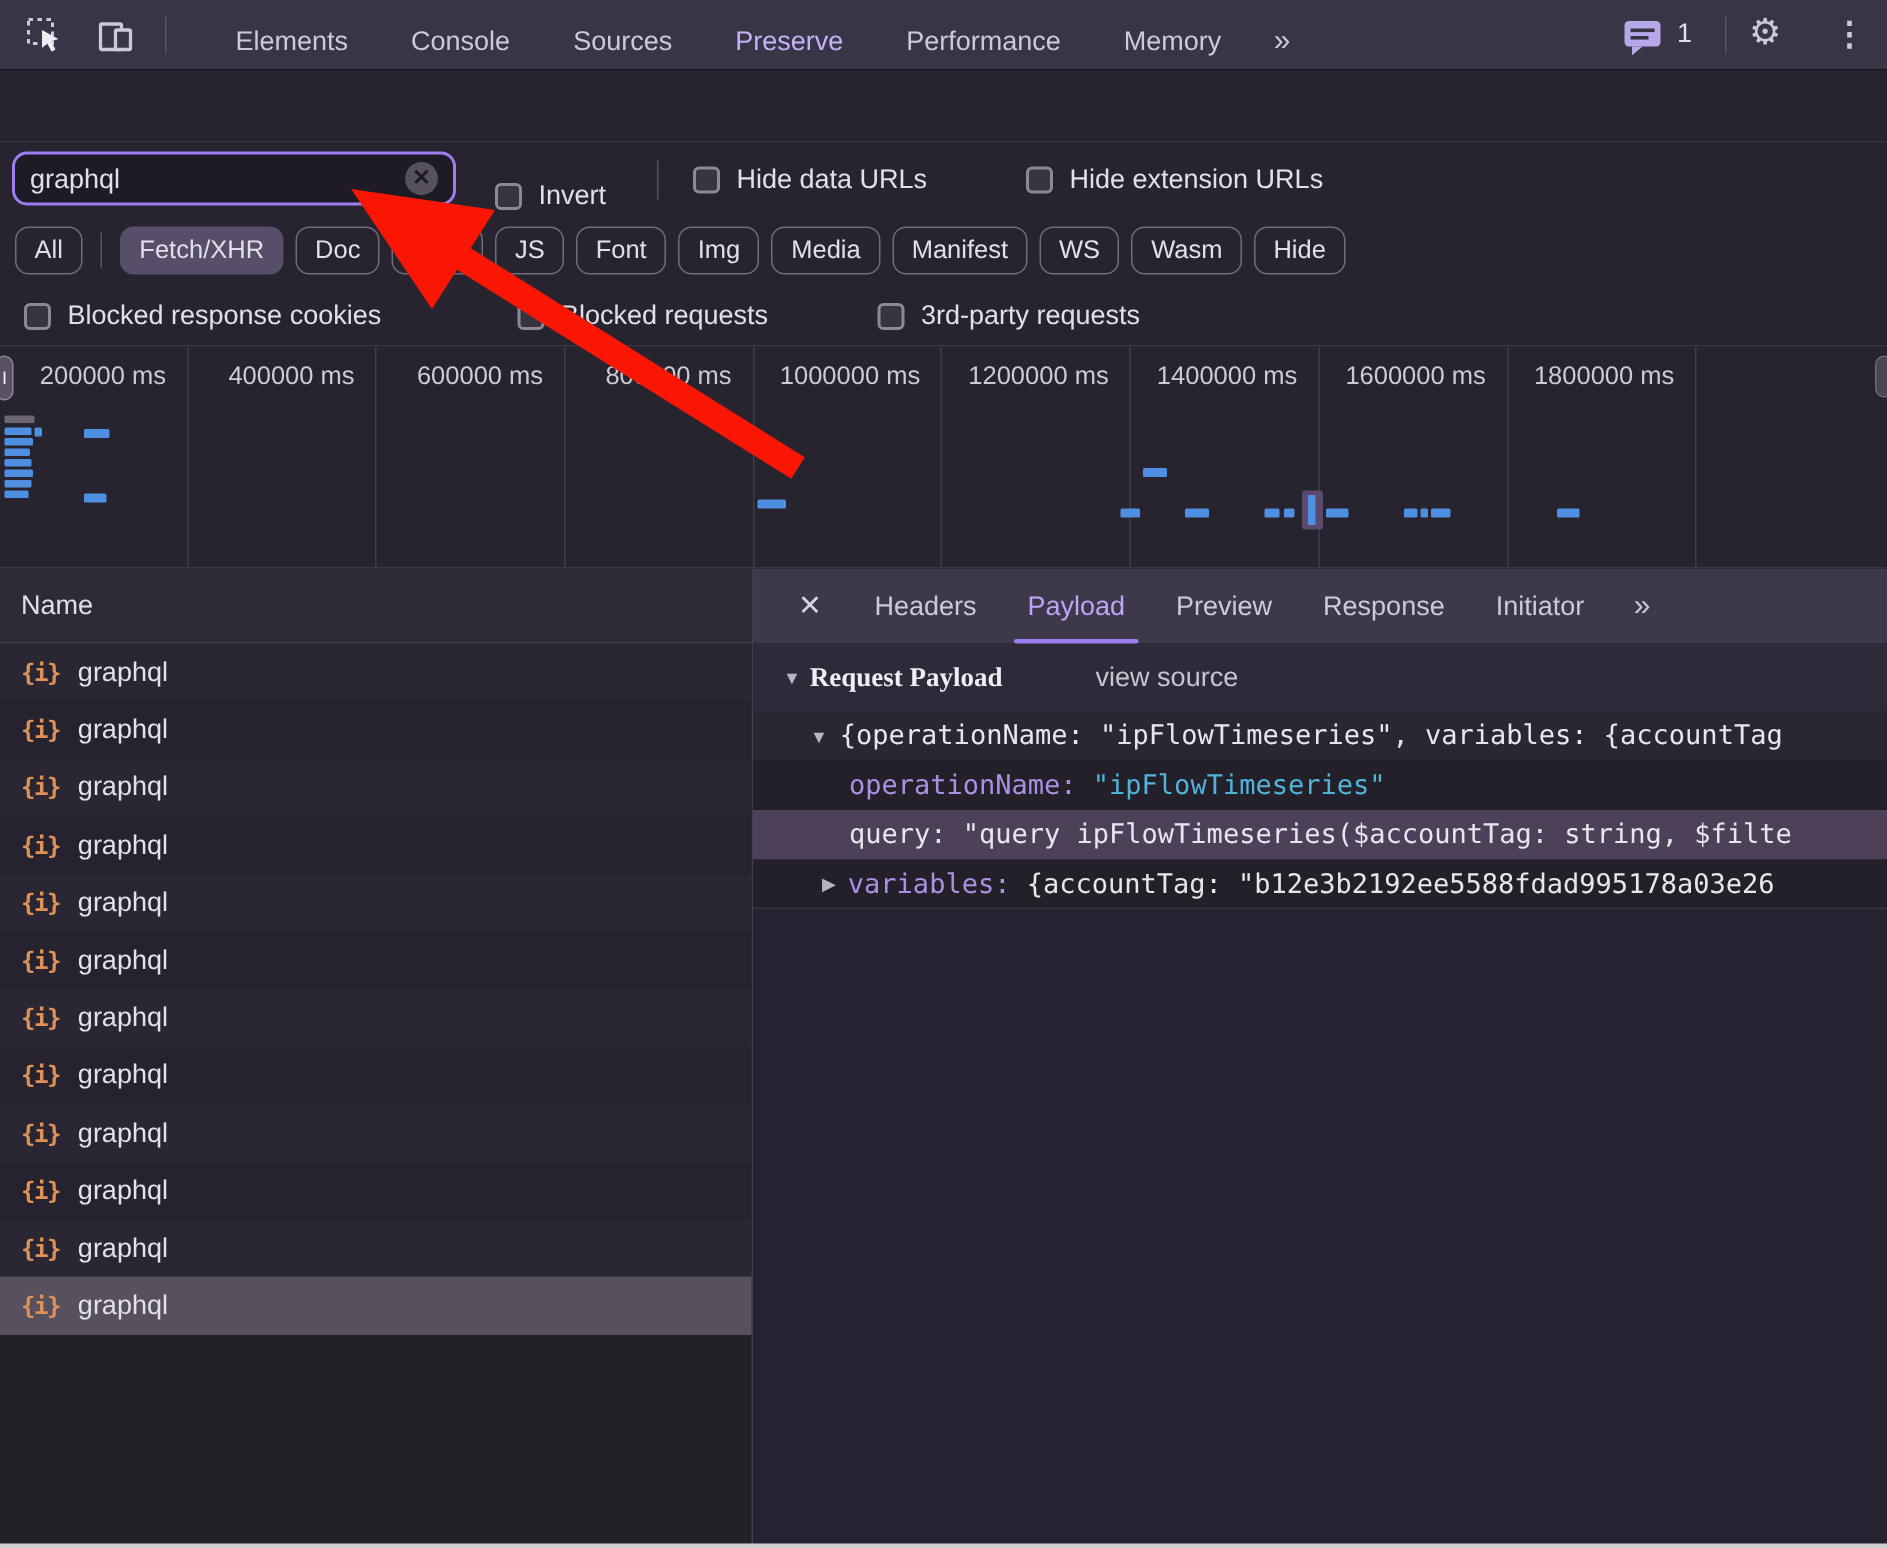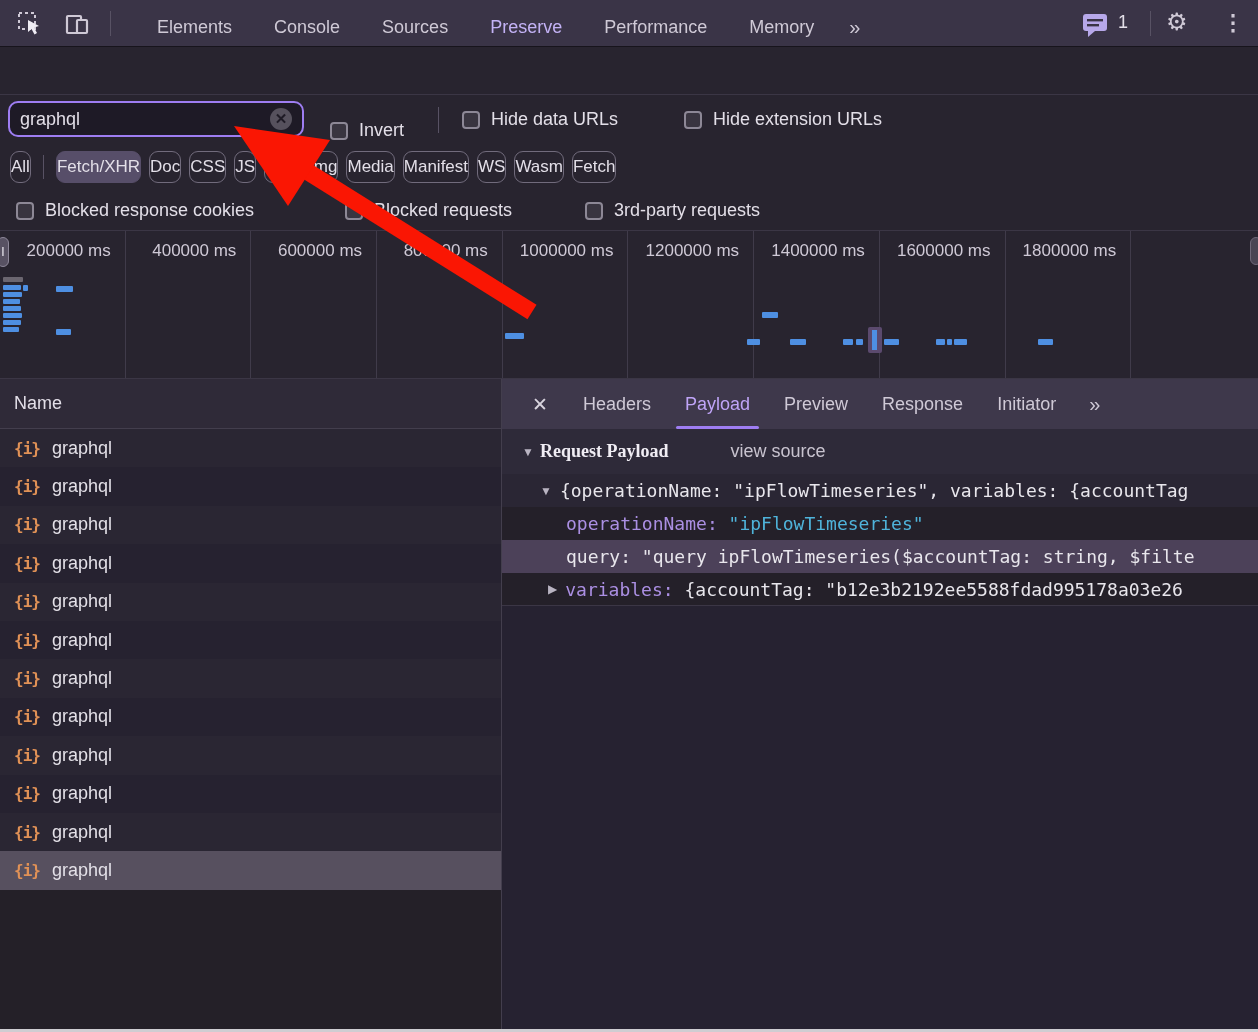--- a/index.html
+++ b/index.html
@@ -44,21 +44,21 @@
   .caret{width:0;height:0;border-left:7px solid transparent;border-right:7px solid transparent;border-top:9px solid #cfc9d6;}
 
   
   .filterrow{position:absolute;left:0;top:95px;width:1258px;height:48px;background:var(--bg);}
   .filterinput{position:absolute;left:8px;top:6px;width:296px;height:36px;background:#1e1a26;border:2px solid var(--accent);border-radius:10px;display:flex;align-items:center;padding:0 10px;}
   .filterinput input{flex:1;background:transparent;border:none;outline:none;color:var(--txt);font-size:18px;font-family:"Liberation Sans",sans-serif;}
   .clear-x{width:22px;height:22px;border-radius:50%;background:#56515d;color:#1f1b26;font-size:15px;line-height:22px;text-align:center;font-weight:bold;}
 
   
   .chiprow{position:absolute;left:0;top:143px;width:1258px;height:47px;background:var(--bg);display:flex;align-items:center;padding-left:10px;gap:8px;}
-  .chip{height:32px;line-height:29px;padding:0 0;border:1.5px solid var(--chip-border);border-radius:9px;color:var(--txt);font-size:17px;white-space:nowrap;}
+  .chip{height:32px;line-height:29px;padding:0 12px;border:1.5px solid var(--chip-border);border-radius:9px;color:var(--txt);font-size:17px;white-space:nowrap;}
   .chip.active{background:var(--chip-active);border-color:var(--chip-active);}
   .chipdiv{width:1px;height:24px;background:#585264;margin:0 4px;}
 
   
   .blockedrow{position:absolute;left:0;top:190px;width:1258px;height:41px;background:var(--bg);border-bottom:1px solid var(--row-border);}
 
   
   .timeline{position:absolute;left:0;top:231px;width:1258px;height:148px;background:var(--bg);border-bottom:1px solid var(--row-border);overflow:hidden;}
   .tickcols{position:absolute;inset:0;display:flex;}
   .tickcol{width:125.7px;height:100%;border-right:1px solid #403b4a;padding-top:10px;text-align:right;}
@@ -220,21 +220,21 @@
       <div class="chip active">Fetch/XHR</div>
       <div class="chip">Doc</div>
       <div class="chip">CSS</div>
       <div class="chip">JS</div>
       <div class="chip">Font</div>
       <div class="chip">Img</div>
       <div class="chip">Media</div>
       <div class="chip">Manifest</div>
       <div class="chip">WS</div>
       <div class="chip">Wasm</div>
-      <div class="chip">Fetch</div>
+      <div class="chip">Hide</div>
     </div>
 
   <div class="blockedrow">
       <div class="cbgroup" style="left: 16px; top: 10px;">
         <span class="cb"></span>
         <span class="cblabel">Blocked response cookies</span>
       </div>
       <div class="cbgroup" style="left: 345px; top: 10px;">
         <span class="cb"></span>
         <span class="cblabel">Blocked requests</span>

